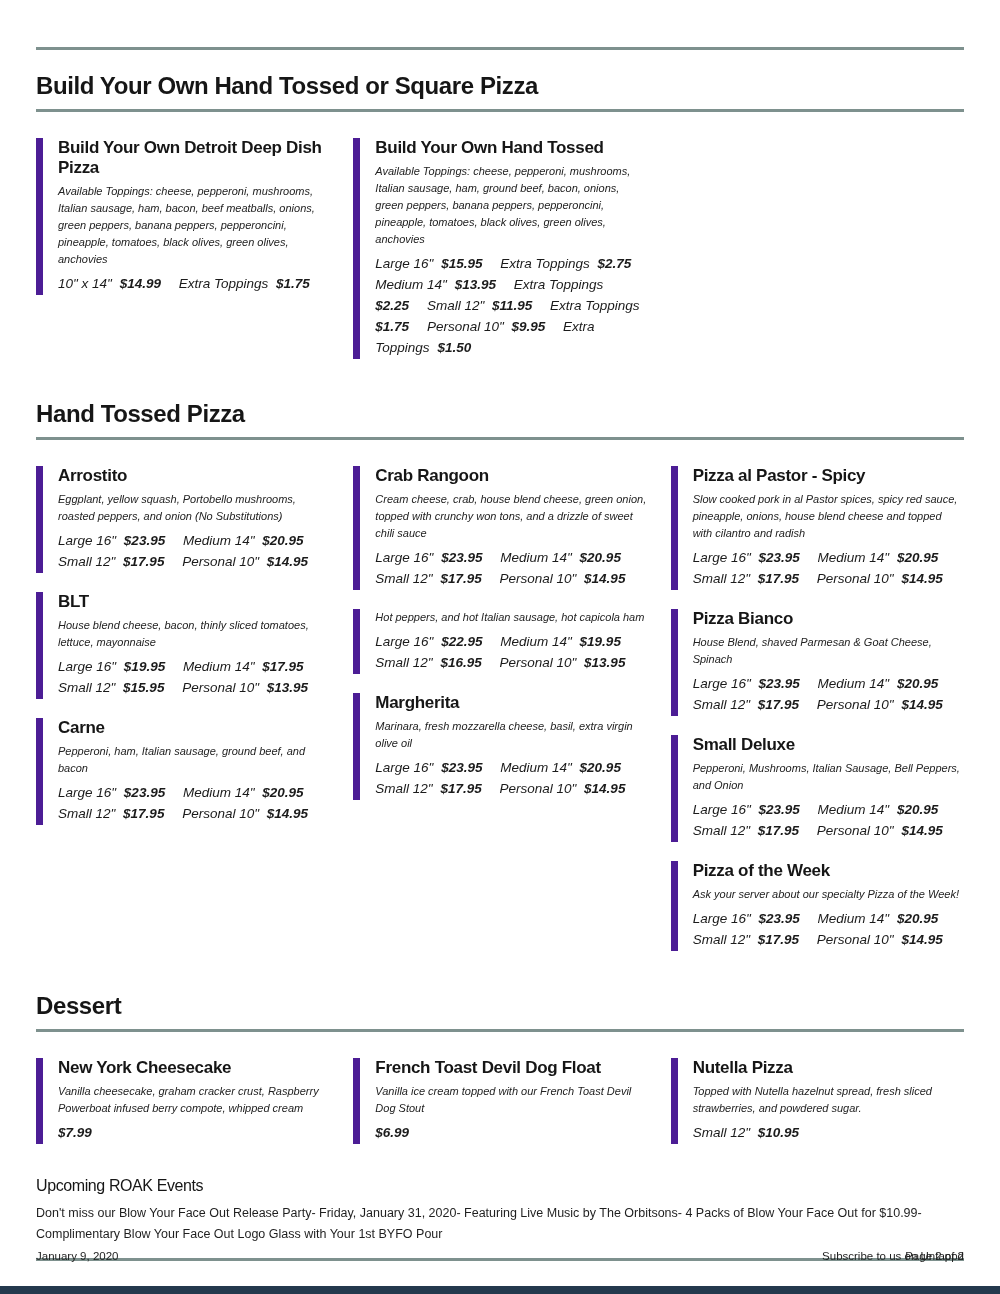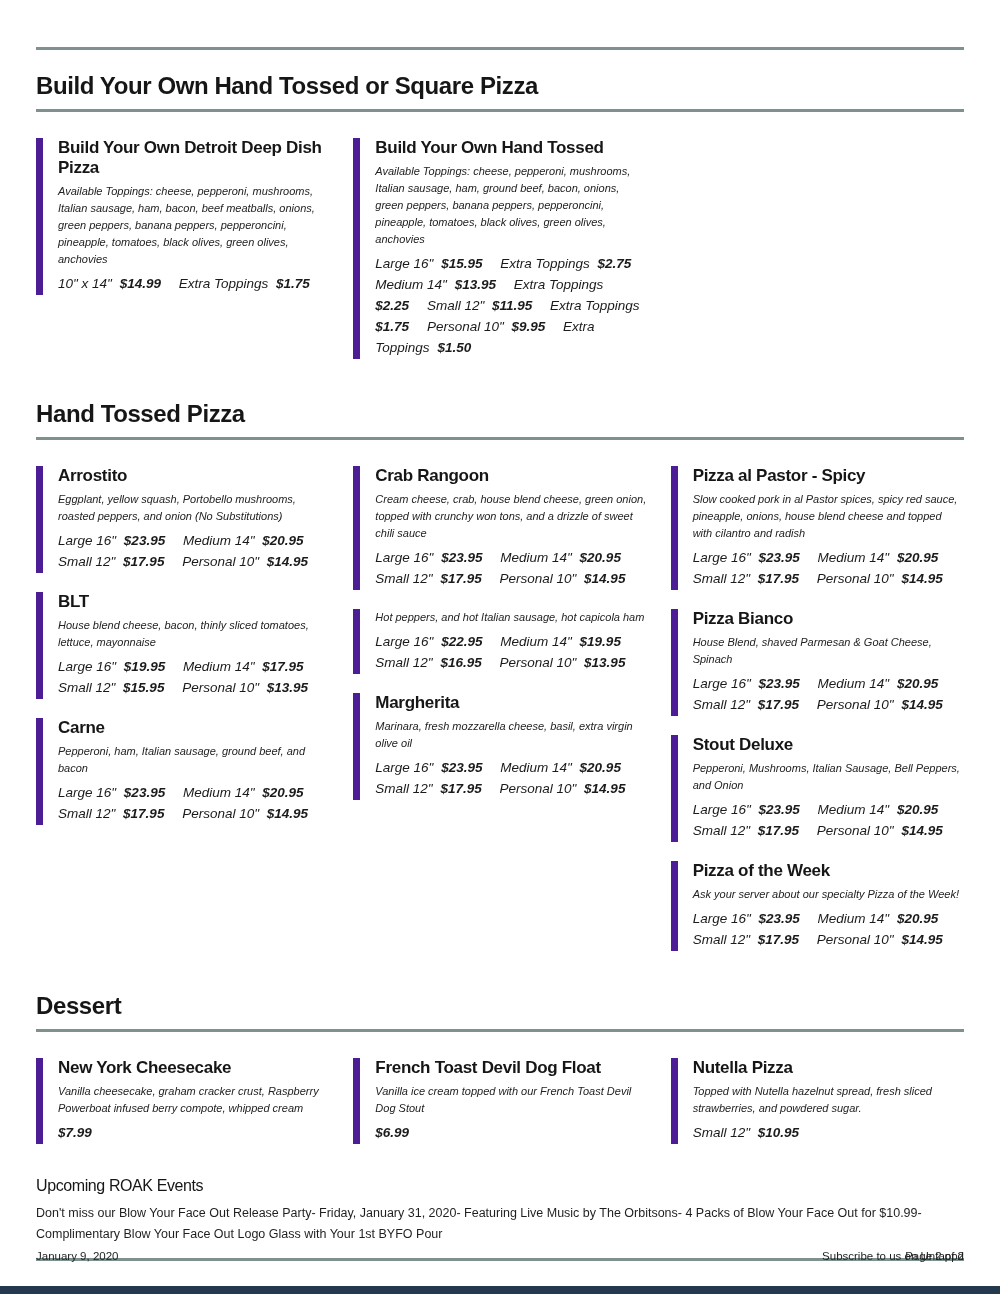--- a/index.html
+++ b/index.html
@@ -167,21 +167,21 @@
                 <div class="item-title">Pizza al Pastor - Spicy</div>
                 <div class="item-desc">Slow cooked pork in al Pastor spices, spicy red sauce, pineapple, onions, house blend cheese and topped with cilantro and radish</div>
                 <div class="price-line"><span class="sz">Large 16"</span> <span class="pr">$23.95</span> <span class="sz">Medium 14"</span> <span class="pr">$20.95</span> <span class="sz">Small 12"</span> <span class="pr">$17.95</span> <span class="sz">Personal 10"</span> <span class="pr">$14.95</span> </div>
               </div>
               <div class="item">
                 <div class="item-title">Pizza Bianco</div>
                 <div class="item-desc">House Blend, shaved Parmesan &amp; Goat Cheese, Spinach</div>
                 <div class="price-line"><span class="sz">Large 16"</span> <span class="pr">$23.95</span> <span class="sz">Medium 14"</span> <span class="pr">$20.95</span> <span class="sz">Small 12"</span> <span class="pr">$17.95</span> <span class="sz">Personal 10"</span> <span class="pr">$14.95</span> </div>
               </div>
               <div class="item">
-                <div class="item-title">Stout Deluxe</div>
+                <div class="item-title">Small Deluxe</div>
                 <div class="item-desc">Pepperoni, Mushrooms, Italian Sausage, Bell Peppers, and Onion</div>
                 <div class="price-line"><span class="sz">Large 16"</span> <span class="pr">$23.95</span> <span class="sz">Medium 14"</span> <span class="pr">$20.95</span> <span class="sz">Small 12"</span> <span class="pr">$17.95</span> <span class="sz">Personal 10"</span> <span class="pr">$14.95</span> </div>
               </div>
               <div class="item">
                 <div class="item-title">Pizza of the Week</div>
                 <div class="item-desc">Ask your server about our specialty Pizza of the Week!</div>
                 <div class="price-line"><span class="sz">Large 16"</span> <span class="pr">$23.95</span> <span class="sz">Medium 14"</span> <span class="pr">$20.95</span> <span class="sz">Small 12"</span> <span class="pr">$17.95</span> <span class="sz">Personal 10"</span> <span class="pr">$14.95</span> </div>
               </div>
             </div>
           </div>

